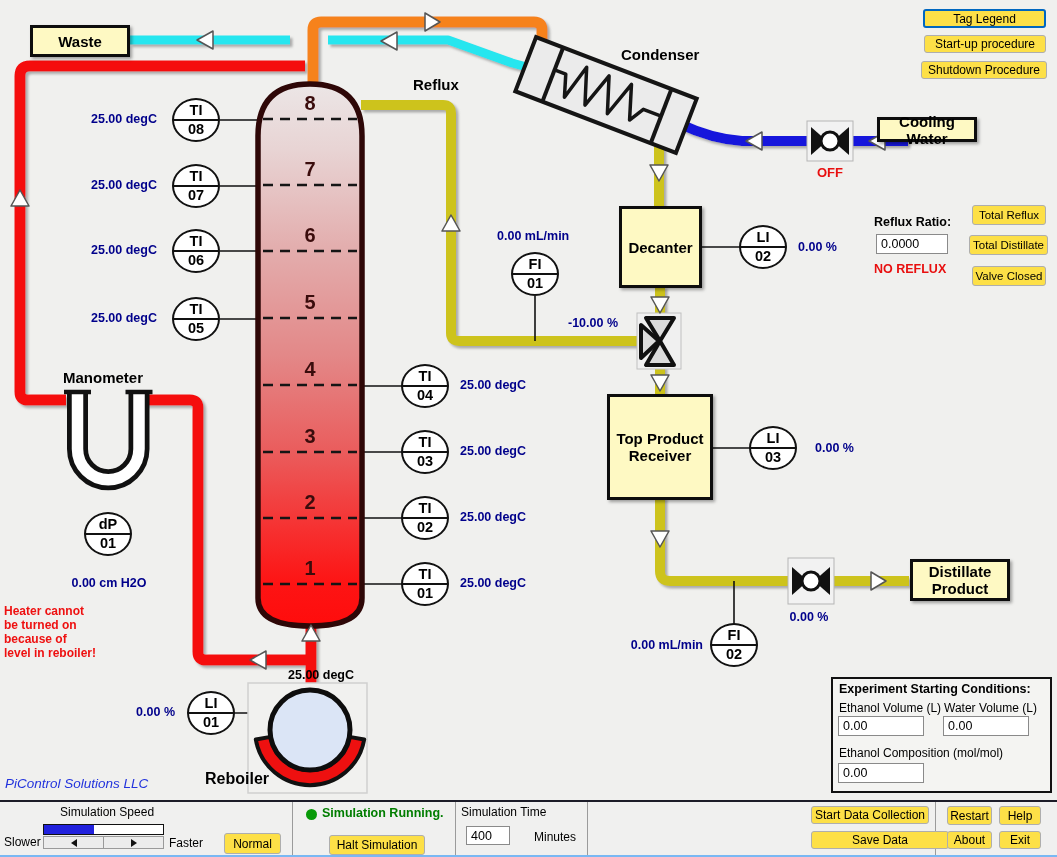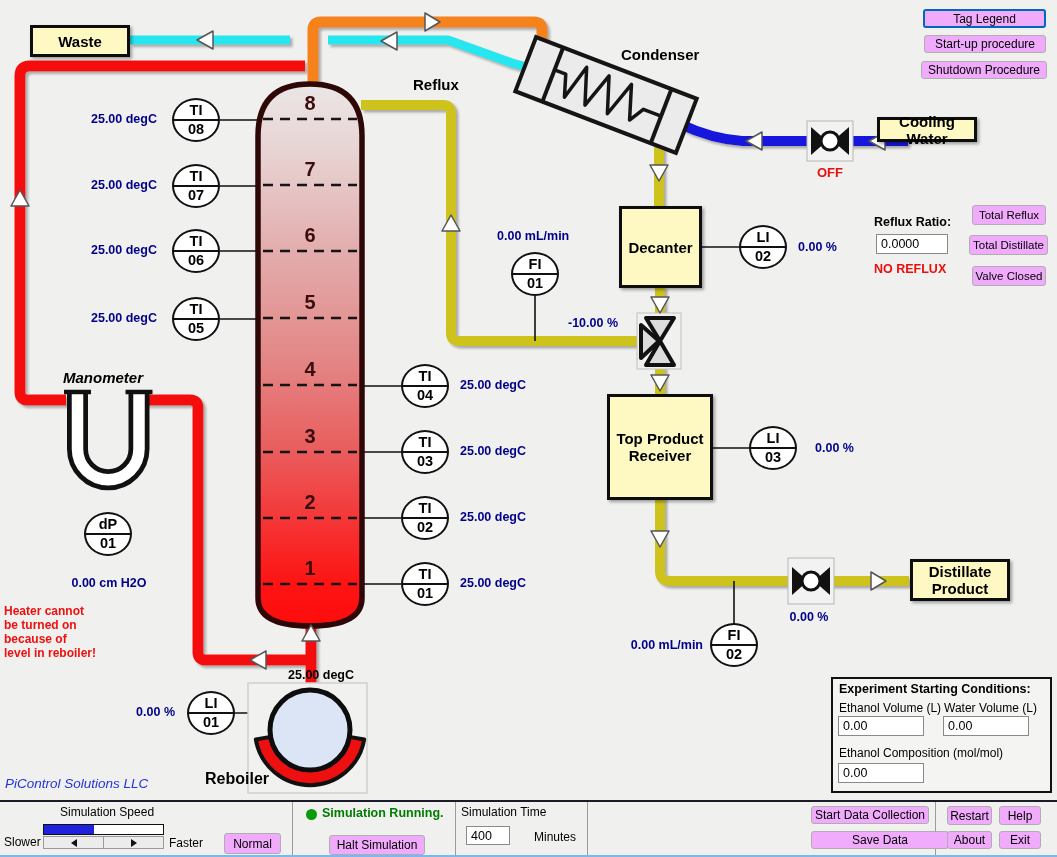--- a/index.html
+++ b/index.html
@@ -11,21 +11,21 @@
   .lblsm{position:absolute;z-index:2;font-weight:bold;color:#000;font-size:12.5px;white-space:nowrap;}
   .val{position:absolute;z-index:2;font-weight:bold;color:#00008b;font-size:12.5px;white-space:nowrap;}
   .red{color:#e80f0f;}
   .gauge{position:absolute;z-index:2;width:48px;height:44px;background:#fff;border:2.5px solid #111;
          border-radius:50%;box-sizing:border-box;text-align:center;font-weight:bold;font-size:14.5px;color:#000;}
   .g-top{height:19px;line-height:20px;border-bottom:2.5px solid #111;}
   .g-bot{height:17px;line-height:17px;}
   .pbox{position:absolute;z-index:2;background:#fef9c3;border:3px solid #0d0d0d;display:flex;align-items:center;
         justify-content:center;text-align:center;font-weight:bold;font-size:15px;color:#000;line-height:17px;
         box-shadow:2px 2px 3px rgba(0,0,0,0.35);box-sizing:border-box;}
-  .btn{position:absolute;z-index:3;background:#f0abfc;border:1px solid #aeaeae;border-radius:3px;font-size:12px;
+  .btn{position:absolute;z-index:3;background:#fde047;border:1px solid #aeaeae;border-radius:3px;font-size:12px;
        color:#000;display:flex;align-items:center;justify-content:center;box-sizing:border-box;white-space:nowrap;
        font-family:"Liberation Sans",sans-serif;cursor:pointer;}
   .btn-default{border:2px solid #0067c0;}
   .inp{position:absolute;z-index:3;background:#fff;border:1px solid #8a8a8a;font-size:12.5px;padding:1px 4px;
        box-sizing:border-box;font-family:"Liberation Sans",sans-serif;}
   .trayno{position:absolute;z-index:2;width:30px;text-align:center;color:#3a0c0c;font-weight:bold;font-size:20px;}
   .warnline{position:absolute;z-index:2;color:#ee1010;font-weight:bold;font-size:12px;white-space:nowrap;}
   .bbar{position:absolute;z-index:2;left:0;top:800px;width:1057px;height:57px;background:#f0f0ef;
         border-top:2px solid #1c1c28;box-sizing:border-box;}
   .vdiv{position:absolute;z-index:2;top:802px;height:54px;width:1px;background:#9b9b9b;}
@@ -185,21 +185,21 @@
     </div>
   <div class="pbox" style="left:910px;top:559px;width:100px;height:42px;">
     <span style="width:80px;">Distillate Product</span>
     </div>
   <div class="pbox" style="left:607px;top:394px;width:106px;height:106px;">
     <span style="width:92px;">Top Product Receiver</span>
     </div>
 
   <div class="lbl" style="left:621px;top:46px;">Condenser</div>
   <div class="lbl" style="left:413px;top:76px;">Reflux</div>
-  <div class="lbl" style="left:63px;top:369px;font-style:italic;">Manometer</div>
+  <div class="lbl" style="left:63px;top:369px;">Manometer</div>
   <div class="lbl" style="left:205px;top:770px;font-size:16px;">Reboiler</div>
 
   <div class="trayno" style="left:295px;top:92px;">8</div>
   <div class="trayno" style="left:295px;top:158px;">7</div>
   <div class="trayno" style="left:295px;top:224px;">6</div>
   <div class="trayno" style="left:295px;top:291px;">5</div>
   <div class="trayno" style="left:295px;top:358px;">4</div>
   <div class="trayno" style="left:295px;top:425px;">3</div>
   <div class="trayno" style="left:295px;top:491px;">2</div>
   <div class="trayno" style="left:295px;top:557px;">1</div>

